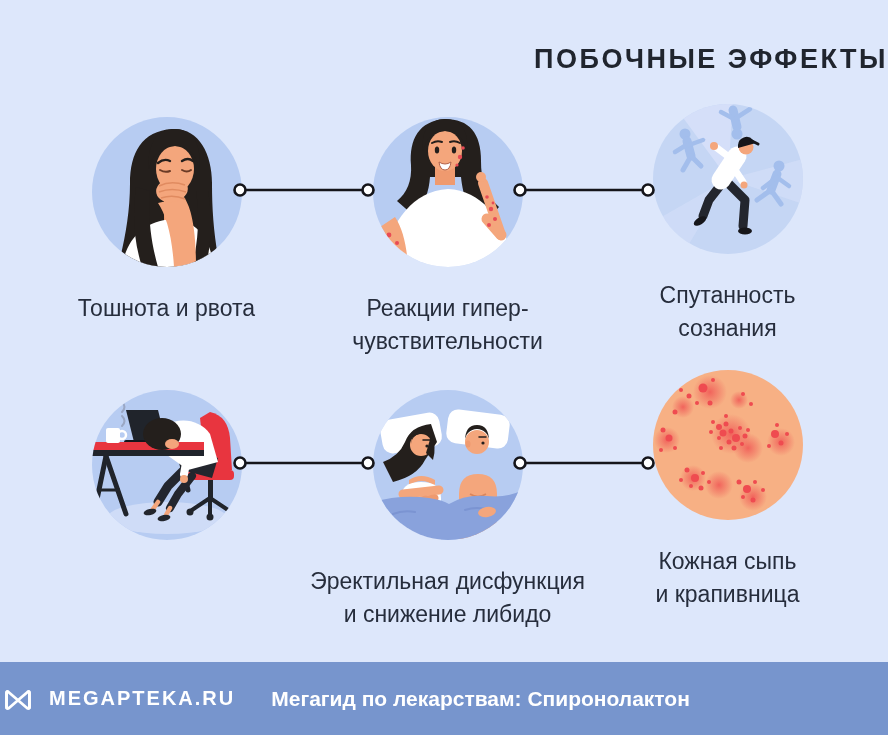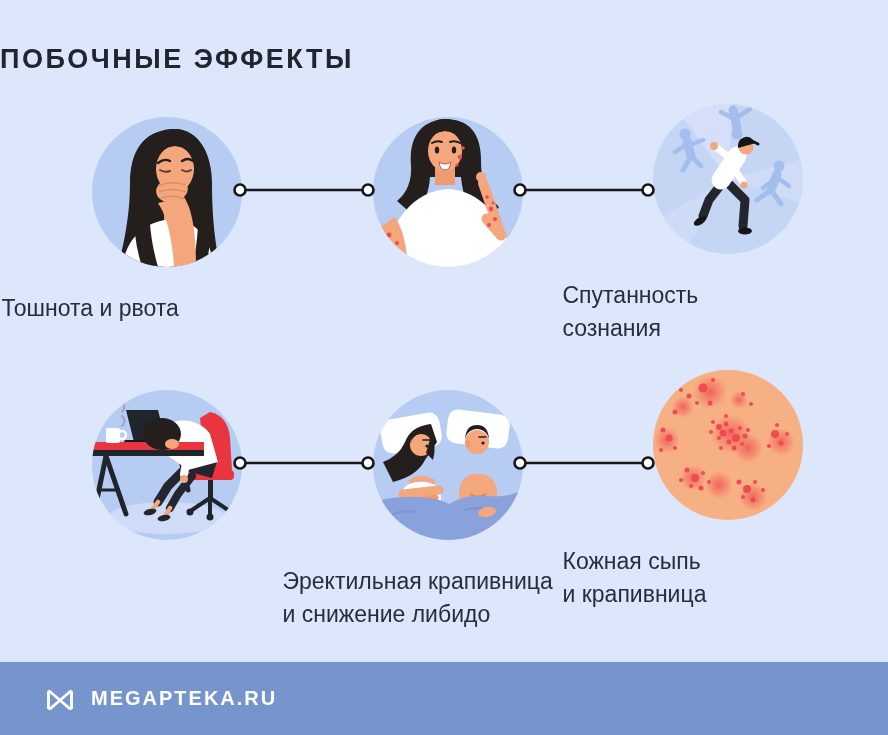--- a/index.html
+++ b/index.html
@@ -1,27 +1,27 @@
 <!DOCTYPE html>
 <html><head>
 <meta charset="utf-8">
 <style>
   html,body{margin:0;padding:0;background:#eef1fa;}
   .canvas{position:relative;width:888px;height:735px;background:#dde7fb;overflow:hidden;
           font-family:"Liberation Sans",sans-serif;}
-  .title{position:absolute;top:44px;left:0;width:100%;text-align:left;
+  .title{position:absolute;top:44px;left:0;width:100%;text-align:right;
          font-size:27px;font-weight:bold;letter-spacing:2.5px;color:#20252e;}
   .item{position:absolute;width:281px;}
   .bubble{width:150px;height:150px;margin:0 auto;border-radius:50%;}
   .bubble svg{display:block;}
-  .label{width:330px;margin:25px 0 0 -24.5px;
+  .label{width:330px;margin:25px 0 0 -24.5px;text-align:center;
          font-size:23px;line-height:33px;color:#262d3c;white-space:pre-line;}
   .connector{position:absolute;}
   .footer{position:absolute;left:0;bottom:0;width:100%;height:73px;background:#7795cd;
-          display:flex;align-items:center;padding-left:42px;box-sizing:border-box;color:#ffffff;}
+          display:flex;align-items:center;box-sizing:border-box;color:#ffffff;}
   .brand{font-weight:bold;font-size:20px;letter-spacing:2px;margin-left:13px;}
   .tagline{font-weight:bold;font-size:21px;margin-left:36px;}
 </style>
 </head>
 <body>
 
 <div class="canvas">
 
   <div class="title">ПОБОЧНЫЕ ЭФФЕКТЫ</div>
 
@@ -92,20 +92,22 @@
               <circle cx="20" cy="144" r="1.6"></circle>
             <circle cx="118" cy="92" r="2.2"></circle>
               <circle cx="122" cy="102" r="2"></circle>
               <circle cx="114" cy="80" r="1.8"></circle>
             <circle cx="120" cy="86" r="1.4"></circle>
               <circle cx="116" cy="108" r="2"></circle>
           </g>
         </g>
       </svg>
     </div>
+    <div class="label">Реакции гипер-
+чувствительности</div>
   </div>
 
   <div class="item" style="left:587px;top:104px">
     <div class="bubble">
       <svg width="150" height="150" viewBox="0 0 150 150">
         <defs>
             <clipPath id="cp3">
               <circle cx="75" cy="75" r="75"></circle>
             </clipPath>
           </defs>
@@ -231,21 +233,21 @@
           <path d="M28 150 V108 Q28 92 48 92 Q68 92 68 108 V150 Z" fill="#ffffff"></path>
           <line x1="30" y1="104" x2="66" y2="100" stroke="#f4a67c" stroke-width="9" stroke-linecap="round"></line>
           <line x1="32" y1="112" x2="62" y2="108" stroke="#ef9a6f" stroke-width="7" stroke-linecap="round"></line>
           <path d="M0 150 V112 Q28 104 56 108 Q70 110 76 114 Q92 104 114 106 Q134 108 150 100 V150 Z" fill="#89a2dc"></path>
           <path d="M20 124 q10 -4 22 -2" stroke="#7b94d2" stroke-width="2" fill="none" stroke-linecap="round"></path>
           <path d="M92 120 q12 -4 24 0" stroke="#7b94d2" stroke-width="2" fill="none" stroke-linecap="round"></path>
           <ellipse cx="114" cy="122" rx="9" ry="5" fill="#f4a67c" transform="rotate(-10 114 122)"></ellipse>
         </g>
       </svg>
     </div>
-    <div class="label">Эректильная крапивница
+    <div class="label">Эректильная дисфункция
 и снижение либидо</div>
   </div>
 
   <div class="item" style="left:587px;top:370px">
     <div class="bubble">
       <svg width="150" height="150" viewBox="0 0 150 150">
         <defs>
           <clipPath id="cp6">
               <circle cx="75" cy="75" r="75"></circle>
             </clipPath>
@@ -345,15 +347,16 @@
   </svg>
 
   <div class="footer">
     <svg width="36" height="36" viewBox="0 0 44 44">
       <g fill="none" stroke="#ffffff" stroke-width="3.4" stroke-linecap="round" stroke-linejoin="round">
         <path d="M8 33 V15 q0 -4 3 -1 l22 19 q3 2 3 -2 V14"></path>
         <path d="M36 33 V15 q0 -4 -3 -1 l-22 19 q-3 2 -3 -2 V14"></path>
       </g>
     </svg>
     <span class="brand">MEGAPTEKA.RU</span>
+    <span class="tagline">Мегагид по лекарствам: Спиронолактон</span>
   </div>
 
 </div>
 
 </body></html>

